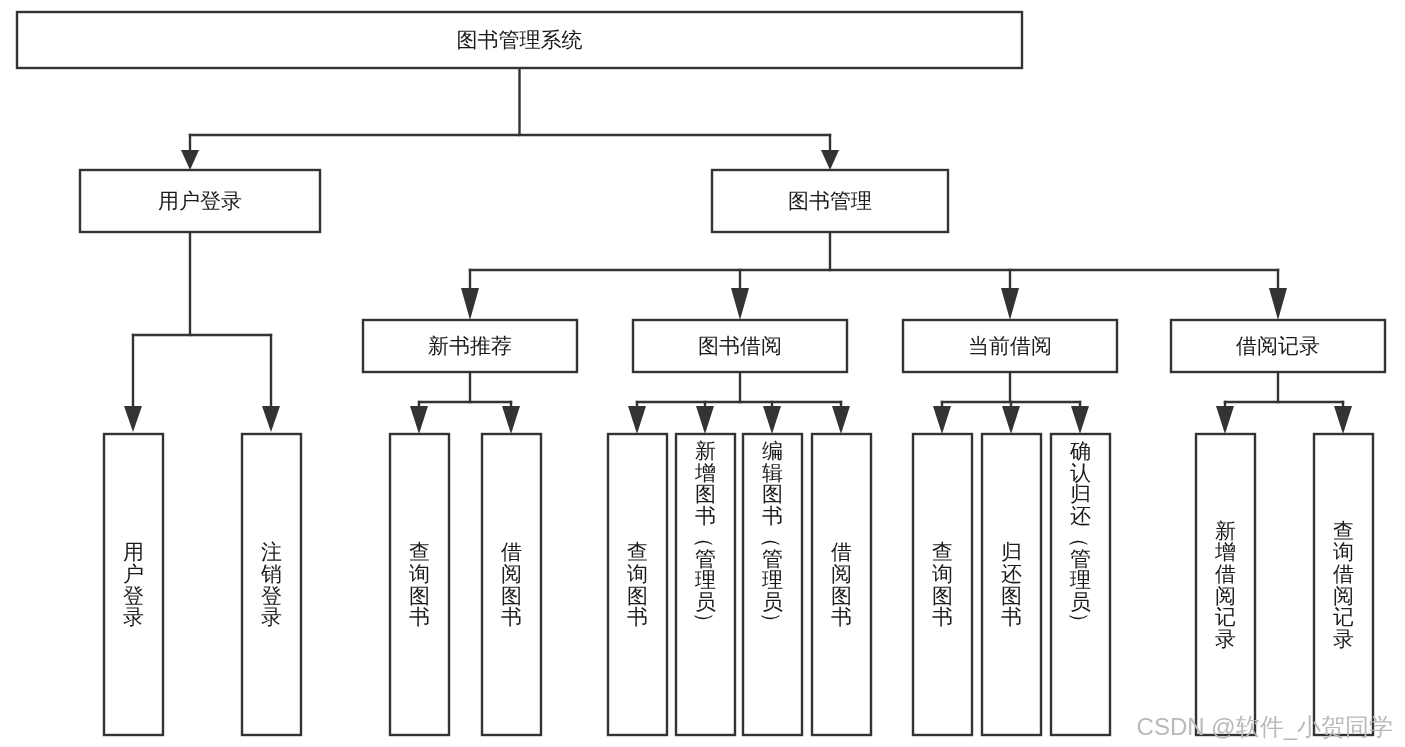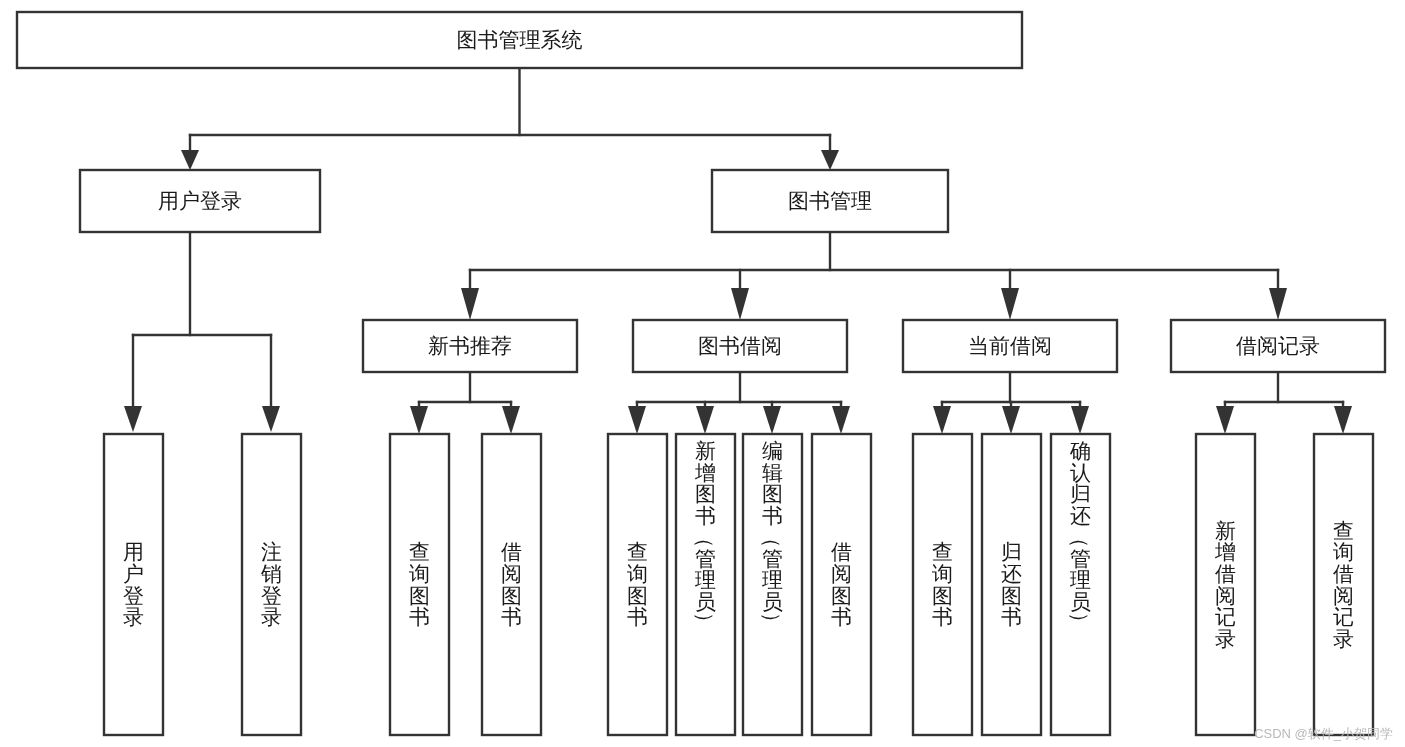--- a/index.html
+++ b/index.html
@@ -64,21 +64,21 @@
     text-align: center;
   }
   .node-label-v span {
     display: block;
   }
   .watermark {
     position: absolute;
     right: 12px;
     bottom: 4px;
     font-family: "Liberation Sans", "DejaVu Sans", sans-serif;
-    font-size: 13px;
+    font-size: 24px;
     color: #b9b9b9;
     white-space: nowrap;
     user-select: none;
   }
 </style>
 </head>
 <body>
 
 <div id="diagram-root">
 

